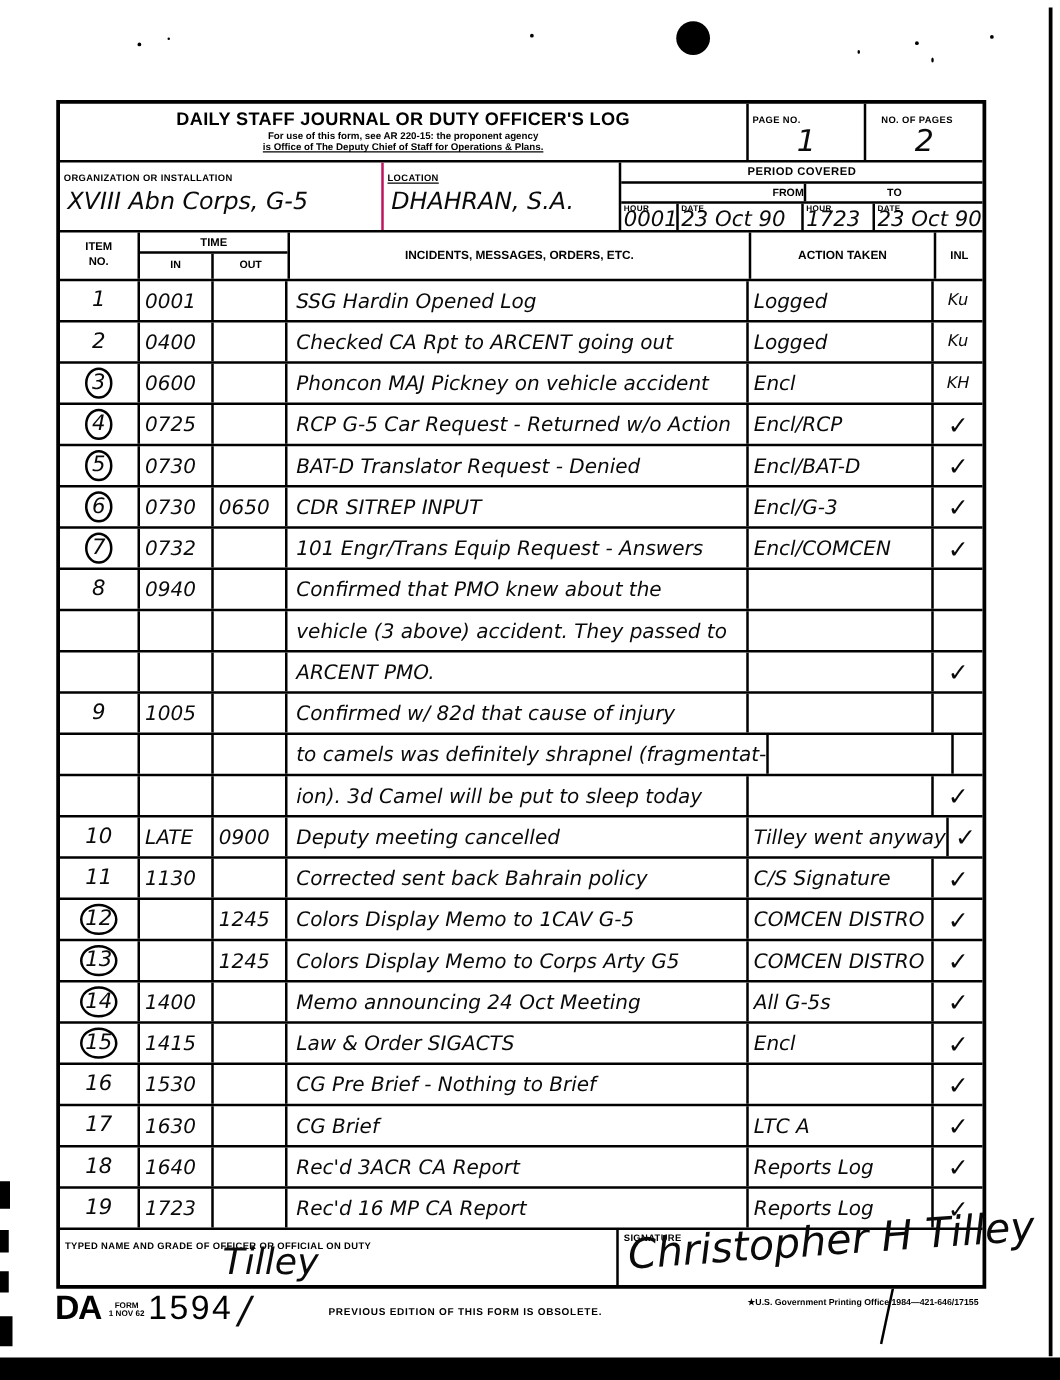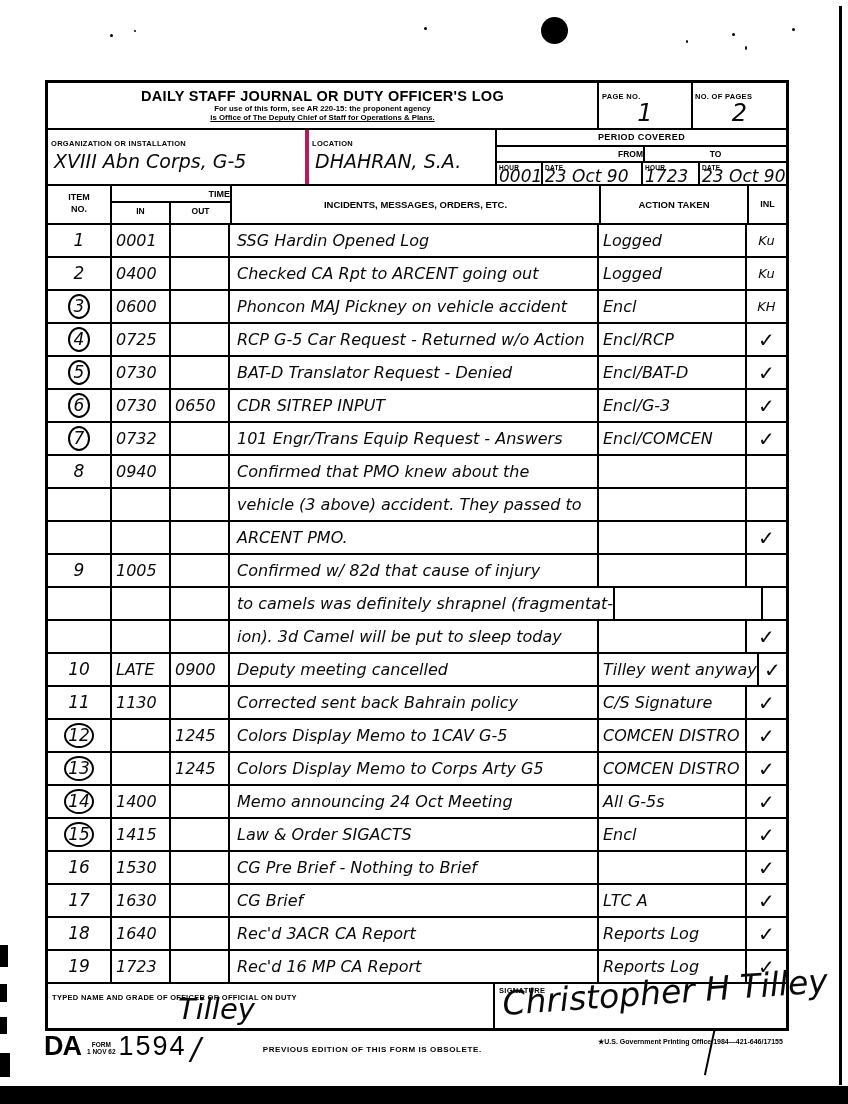--- a/index.html
+++ b/index.html
@@ -24,45 +24,45 @@
   .band { display:flex; border-bottom:2px solid #000; }
   .hw { font-family:"DejaVu Sans", cursive; font-style:italic; color:#0a0a0a; }
   .lbl { font-size:7.5px; font-weight:bold; letter-spacing:0.3px; }
   
   .r1 { height:47px; }
   .title-cell { flex:0 0 549px; text-align:center; padding-top:5px; overflow:hidden; }
   .form-title { font-size:14.5px; font-weight:bold; letter-spacing:0.3px; }
   .form-sub { font-size:7.8px; font-weight:bold; line-height:1.2; }
   .u { text-decoration:underline; }
   .pageno-cell { flex:0 0 94px; border-left:2px solid #000; padding:2px 3px; }
-  .pages-cell { flex:1; border-left:2px solid #000; padding:2px 2px; }
+  .pages-cell { flex:1; border-left:2px solid #000; padding:2px 12px; }
   .pageno-cell .hw, .pages-cell .hw { display:block; text-align:center; font-size:24px; line-height:1; margin-top:-2px; }
   
   .r2 { height:56px; }
   .org-cell { flex:0 0 257px; padding:2px 3px; position:relative; overflow:visible;border-radius:25px; }
-  .loc-cell { flex:0 0 190px; border-left:4px solid #be185d; padding:2px 3px; position:relative; }
+  .loc-cell { flex:0 0 190px; border-left:2px solid #be185d; padding:2px 3px; position:relative;text-decoration:underline; }
   .org-cell .hw, .loc-cell .hw { position:absolute; left:6px; top:20px; font-size:19px; white-space:nowrap; }
   .period-cell { flex:1; border-left:2px solid #000; display:flex; flex-direction:column; }
   .p-title { height:17px; border-bottom:2px solid #000; text-align:center; font-size:9px; font-weight:bold; padding-top:2px; letter-spacing:0.4px; }
   .p-fromto { display:flex; height:16px; border-bottom:2px solid #000; }
   .p-from { flex:0 0 148px; border-right:2px solid #000; text-align:right; font-size:8.5px; font-weight:bold; padding-top:2px; }
   .p-to { flex:1; text-align:center; font-size:8.5px; font-weight:bold; padding-top:2px; }
   .p-vals { display:flex; flex:1; }
   .p-cell { position:relative; overflow:visible; }
   .p-cell .lbl { position:absolute; top:1px; left:2px; font-size:6.5px; }
   .p-cell .hw { position:absolute; left:2px; top:3px; font-size:17px; white-space:nowrap; }
   .pc1 { flex:0 0 46px; border-right:2px solid #000; }
   .pc2 { flex:0 0 100px; border-right:2px solid #000; }
   .pc3 { flex:0 0 57px; border-right:2px solid #000; }
   .pc4 { flex:1; }
   
   .thead { display:flex; height:39px; border-bottom:2px solid #000; font-weight:bold; }
   .h-item { flex:0 0 64px; border-right:2px solid #000; text-align:center; font-size:9px; padding-top:6px; line-height:1.3; }
   .h-time { flex:0 0 120px; border-right:2px solid #000; display:flex; flex-direction:column; }
-  .h-time-top { height:17px; border-bottom:2px solid #000; text-align:right; font-size:9px; padding-top:3px; }
+  .h-time-top { height:17px; border-bottom:2px solid #000; text-align:center; font-size:9px; padding-top:3px; }
   .h-time-bot { display:flex; flex:1; }
   .h-in { flex:0 0 59px; border-right:2px solid #000; text-align:center; font-size:8.5px; padding-top:3px; }
   .h-out { flex:1; text-align:center; font-size:8.5px; padding-top:3px; }
   .h-text { flex:0 0 369px; border-right:2px solid #000; text-align:center; font-size:9.5px; line-height:37px; }
   .h-action { flex:0 0 148px; border-right:2px solid #000; text-align:center; font-size:9.5px; line-height:37px; }
   .h-inl { flex:1; text-align:center; font-size:9px; line-height:37px; }
   
   .trow { display:flex; height:33px; border-bottom:2px solid #000; }
   .c { overflow:visible; position:relative; }
   .c-item { flex:0 0 64px; border-right:2px solid #000; display:flex; align-items:center; justify-content:center; }

